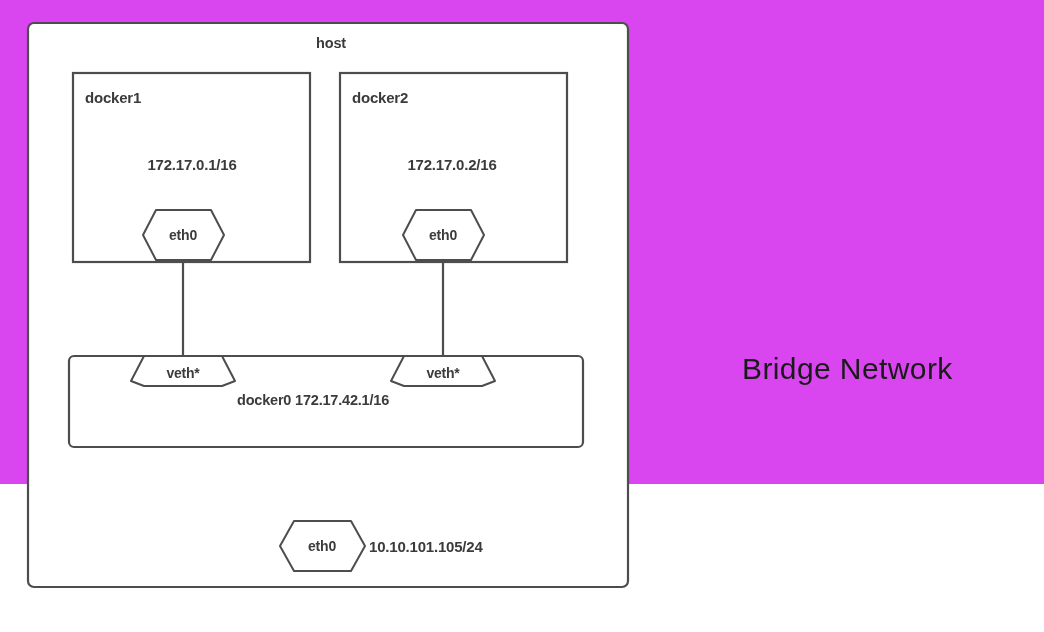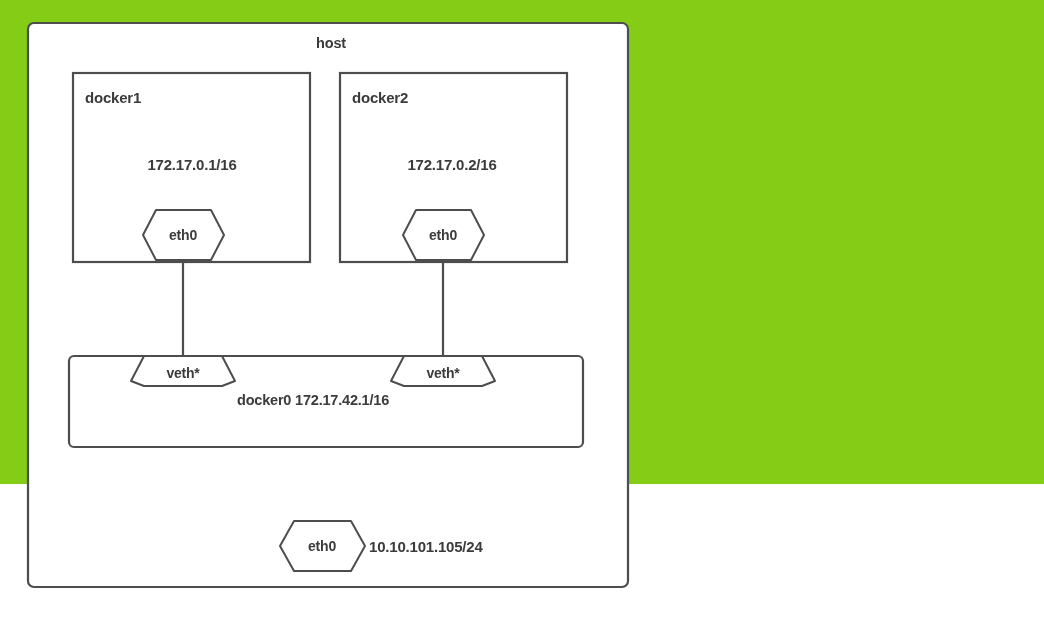--- a/index.html
+++ b/index.html
@@ -11,21 +11,21 @@
   body {
     width: 1044px;
     height: 632px;
     font-family: "Liberation Sans", sans-serif;
     overflow: hidden;
   }
   #canvas {
     position: relative;
     width: 1044px;
     height: 484px;
-    background: #84cc16;
+    background: #d946ef;
   }
   svg.diagram {
     position: absolute;
     left: 0;
     top: 0;
     width: 1044px;
     height: 632px;
     display: block;
   }
   .box-outline {
@@ -103,14 +103,15 @@
     <text class="lbl lbl-if" x="443" y="378" text-anchor="middle">veth*</text>
 
     <text class="lbl lbl-br" x="313" y="405" text-anchor="middle">docker0 172.17.42.1/16</text>
 
     <polygon class="hex-outline" points="280,546 294,521 351,521 365,546 351,571 294,571"></polygon>
     <text class="lbl lbl-if" x="322" y="551" text-anchor="middle">eth0</text>
     <text class="lbl lbl-ip" x="369" y="552" text-anchor="start">10.10.101.105/24</text>
 
   </svg>
 
+  <div class="side-note">Bridge Network</div>
 
 </div>
 
 </body></html>

